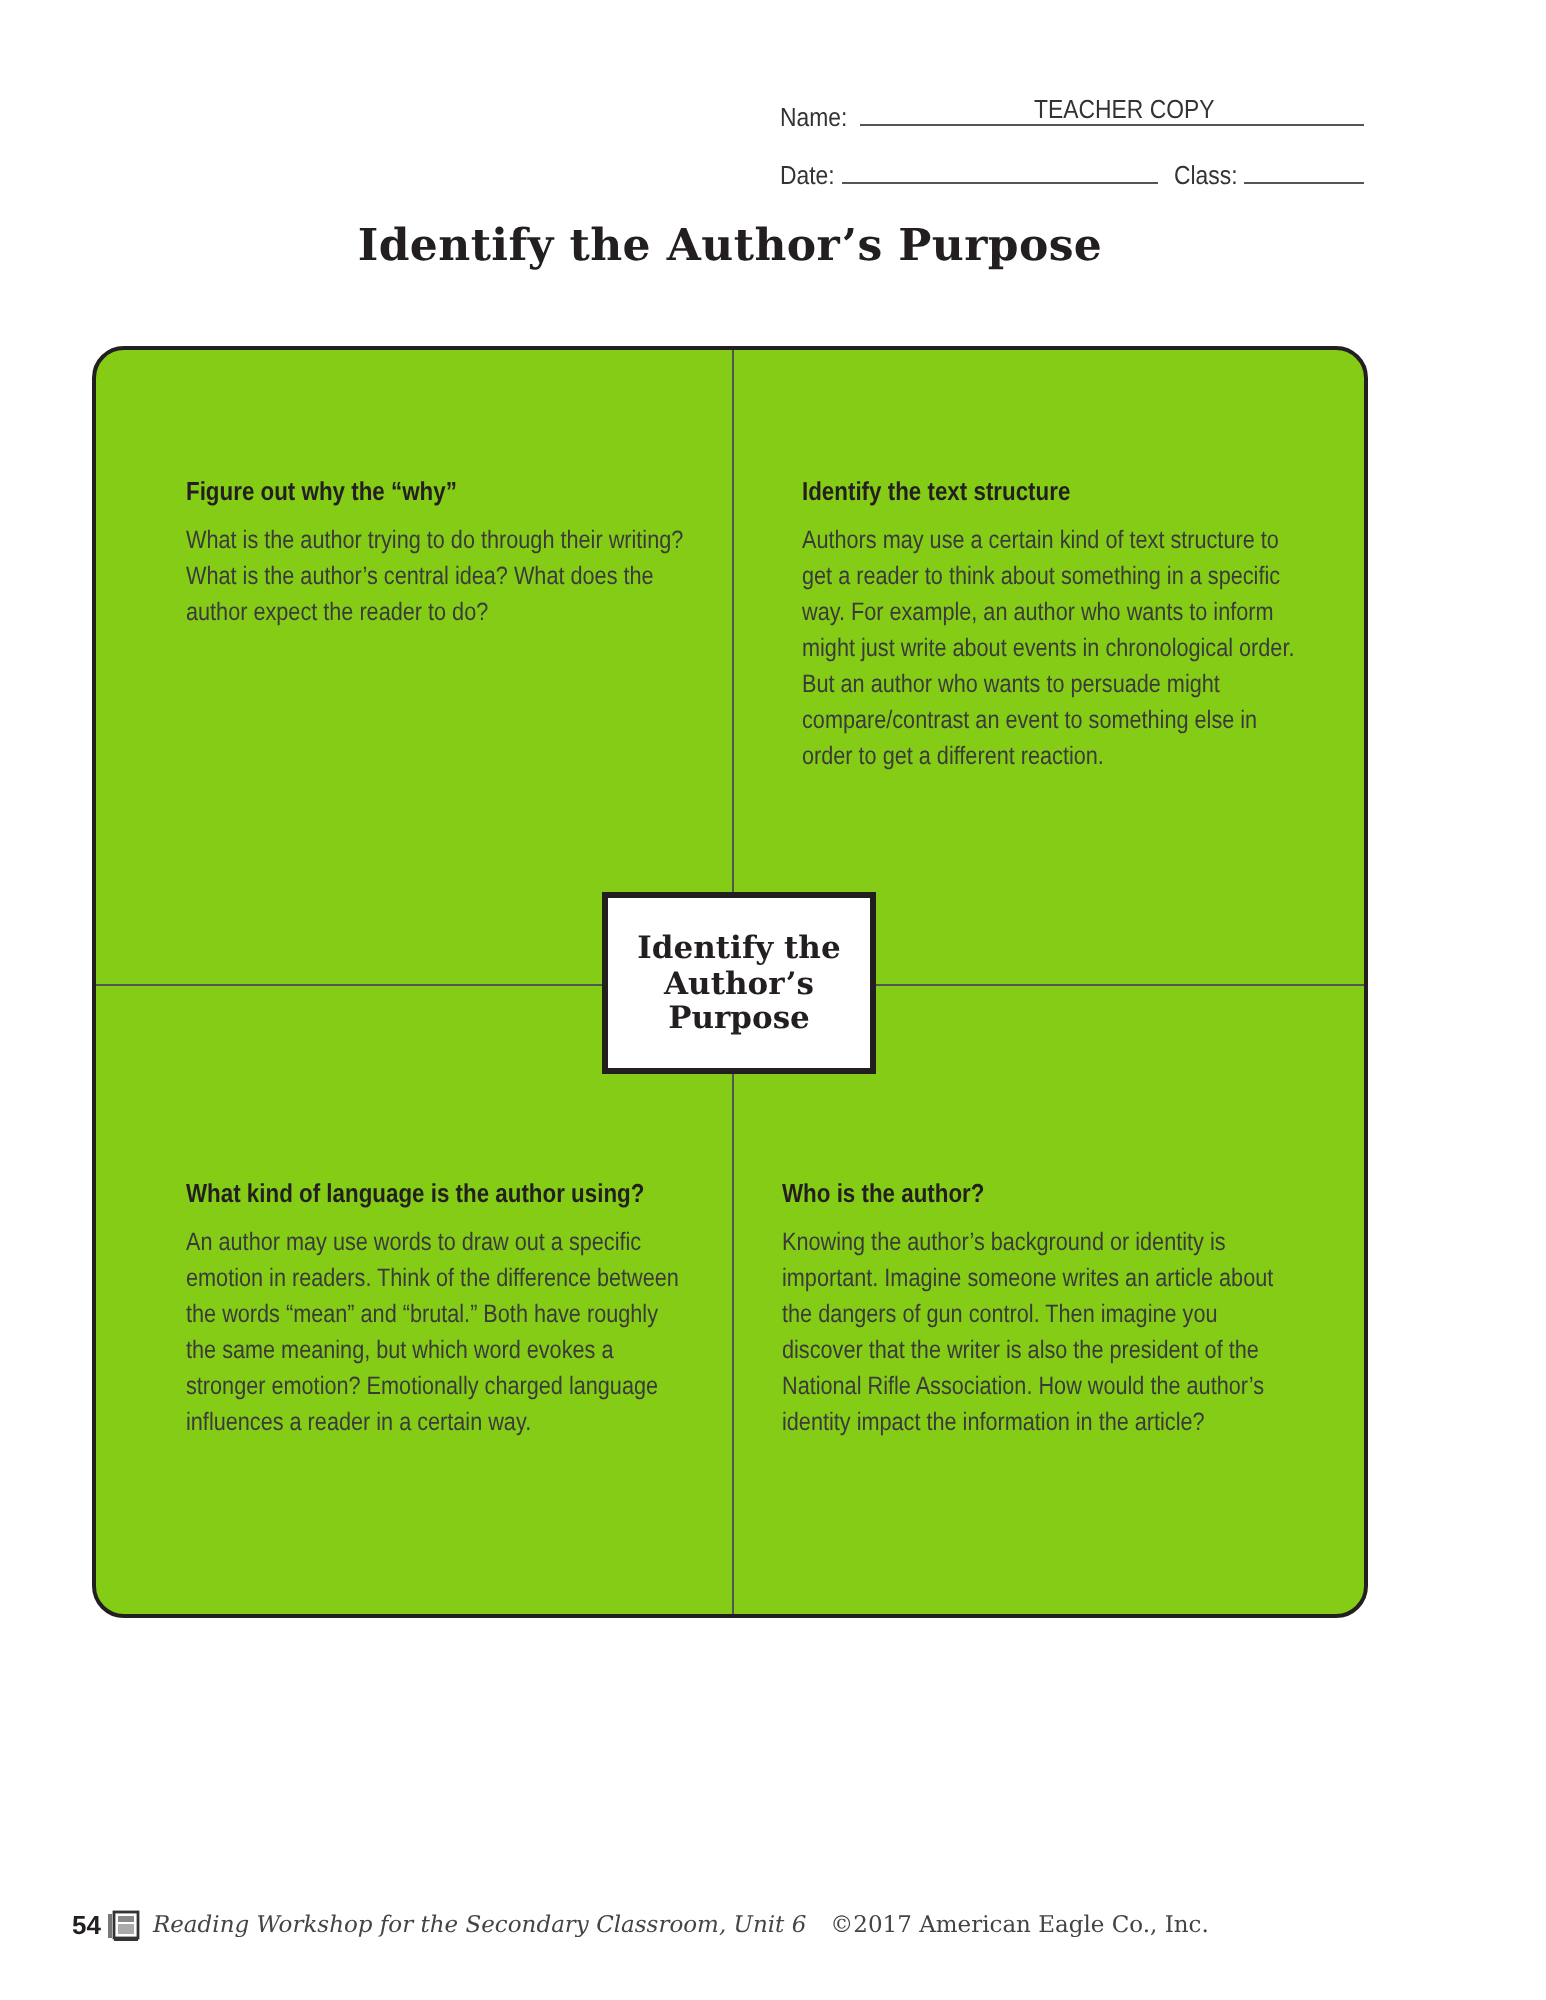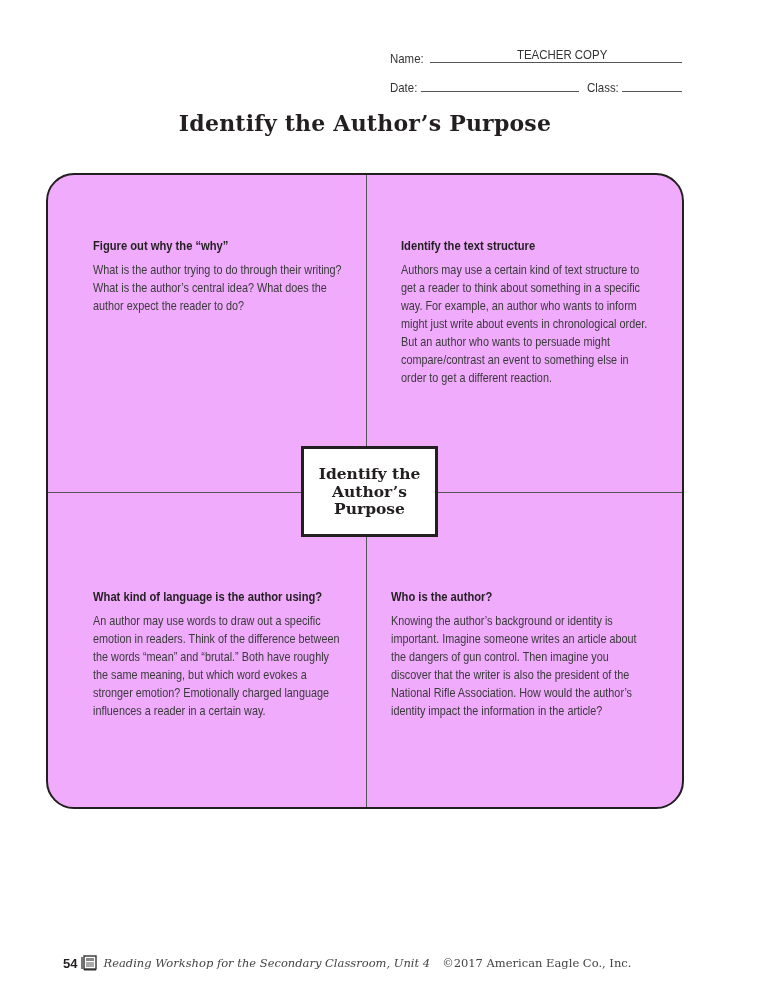--- a/index.html
+++ b/index.html
@@ -12,21 +12,21 @@
     .hdr-value { position: absolute; white-space: nowrap; font-size: 13px; transform: scaleX(0.88); transform-origin: left center; }
 
     .title {
       position: absolute; left: 0; width: 730px; top: 110px; text-align: center;
       font-family: "DejaVu Serif", serif; font-weight: bold; font-size: 22px; color: #231f20;
       letter-spacing: 0.2px;
     }
 
     .board {
       position: absolute; left: 46px; top: 173px; width: 634px; height: 632px;
-      background: #f0abfc; border: 2.5px solid #231f20; border-radius: 28px;
+      background: #84cc16; border: 2.5px solid #231f20; border-radius: 16px;
     }
     .vdiv { position: absolute; left: 318px; top: 0; bottom: 0; width: 0; border-left: 1px solid #555; }
     .hdiv { position: absolute; top: 317px; left: 0; right: 0; height: 0; border-top: 1px solid #555; }
 
     .quad { position: absolute; width: 248px; }
     .quad h3 {
       margin: 0 0 8px 0; font-size: 13px; font-weight: bold; color: #231f20;
       transform: scaleX(0.86); transform-origin: left top; white-space: nowrap;
     }
     .quad p {
@@ -38,22 +38,22 @@
       position: absolute; left: 253px; top: 271px; width: 131px; height: 85px;
       background: #ffffff; border: 3px solid #231f20;
       display: flex; align-items: center; justify-content: center; text-align: center;
     }
     .center-box span {
       font-family: "DejaVu Serif", serif; font-weight: bold; font-size: 15.5px; line-height: 17.5px; color: #231f20;
       width: 120px;
     }
 
     .footer {
-      position: absolute; left: 63px; top: 955px; font-size: 13px; color: #333; white-space: nowrap;
-      display: flex; align-items: center;
+      position: absolute; left: 36px; top: 955px; font-size: 13px; color: #333; white-space: nowrap;
+      display: flex; 
     }
     .pgnum { font-weight: bold; font-size: 13px; color: #231f20; margin-right: 3px; }
     .book-icon { display: inline-block; width: 18px; height: 16px; margin-right: 5px; }
     .ftitle { font-family: "DejaVu Serif", serif; font-style: italic; font-size: 11.5px; color: #444; }
     .fcopy { font-family: "DejaVu Serif", serif; font-size: 11.5px; color: #444; margin-left: 12px; }
   </style>
 </head>
 <body>
 
 <div>
@@ -103,15 +103,15 @@
   <span class="pgnum">54</span>
   <span class="book-icon">
     <svg width="18" height="16" viewBox="0 0 18 16">
       <rect x="1" y="2" width="2" height="12" fill="#777"></rect>
       <rect x="4" y="1" width="12" height="13" fill="none" stroke="#333" stroke-width="1.4"></rect>
       <rect x="6" y="3" width="8" height="3" fill="#888"></rect>
       <rect x="6" y="7" width="8" height="5" fill="#aaa"></rect>
       <rect x="4" y="14" width="12" height="1.5" fill="#333"></rect>
     </svg>
   </span>
-  <span class="ftitle">Reading Workshop for the Secondary Classroom, Unit 4</span>
+  <span class="ftitle">Reading Workshop for the Secondary Classroom, Unit 6</span>
   <span class="fcopy">©2017 American Eagle Co., Inc.</span>
 </div>
 
 </body></html>

